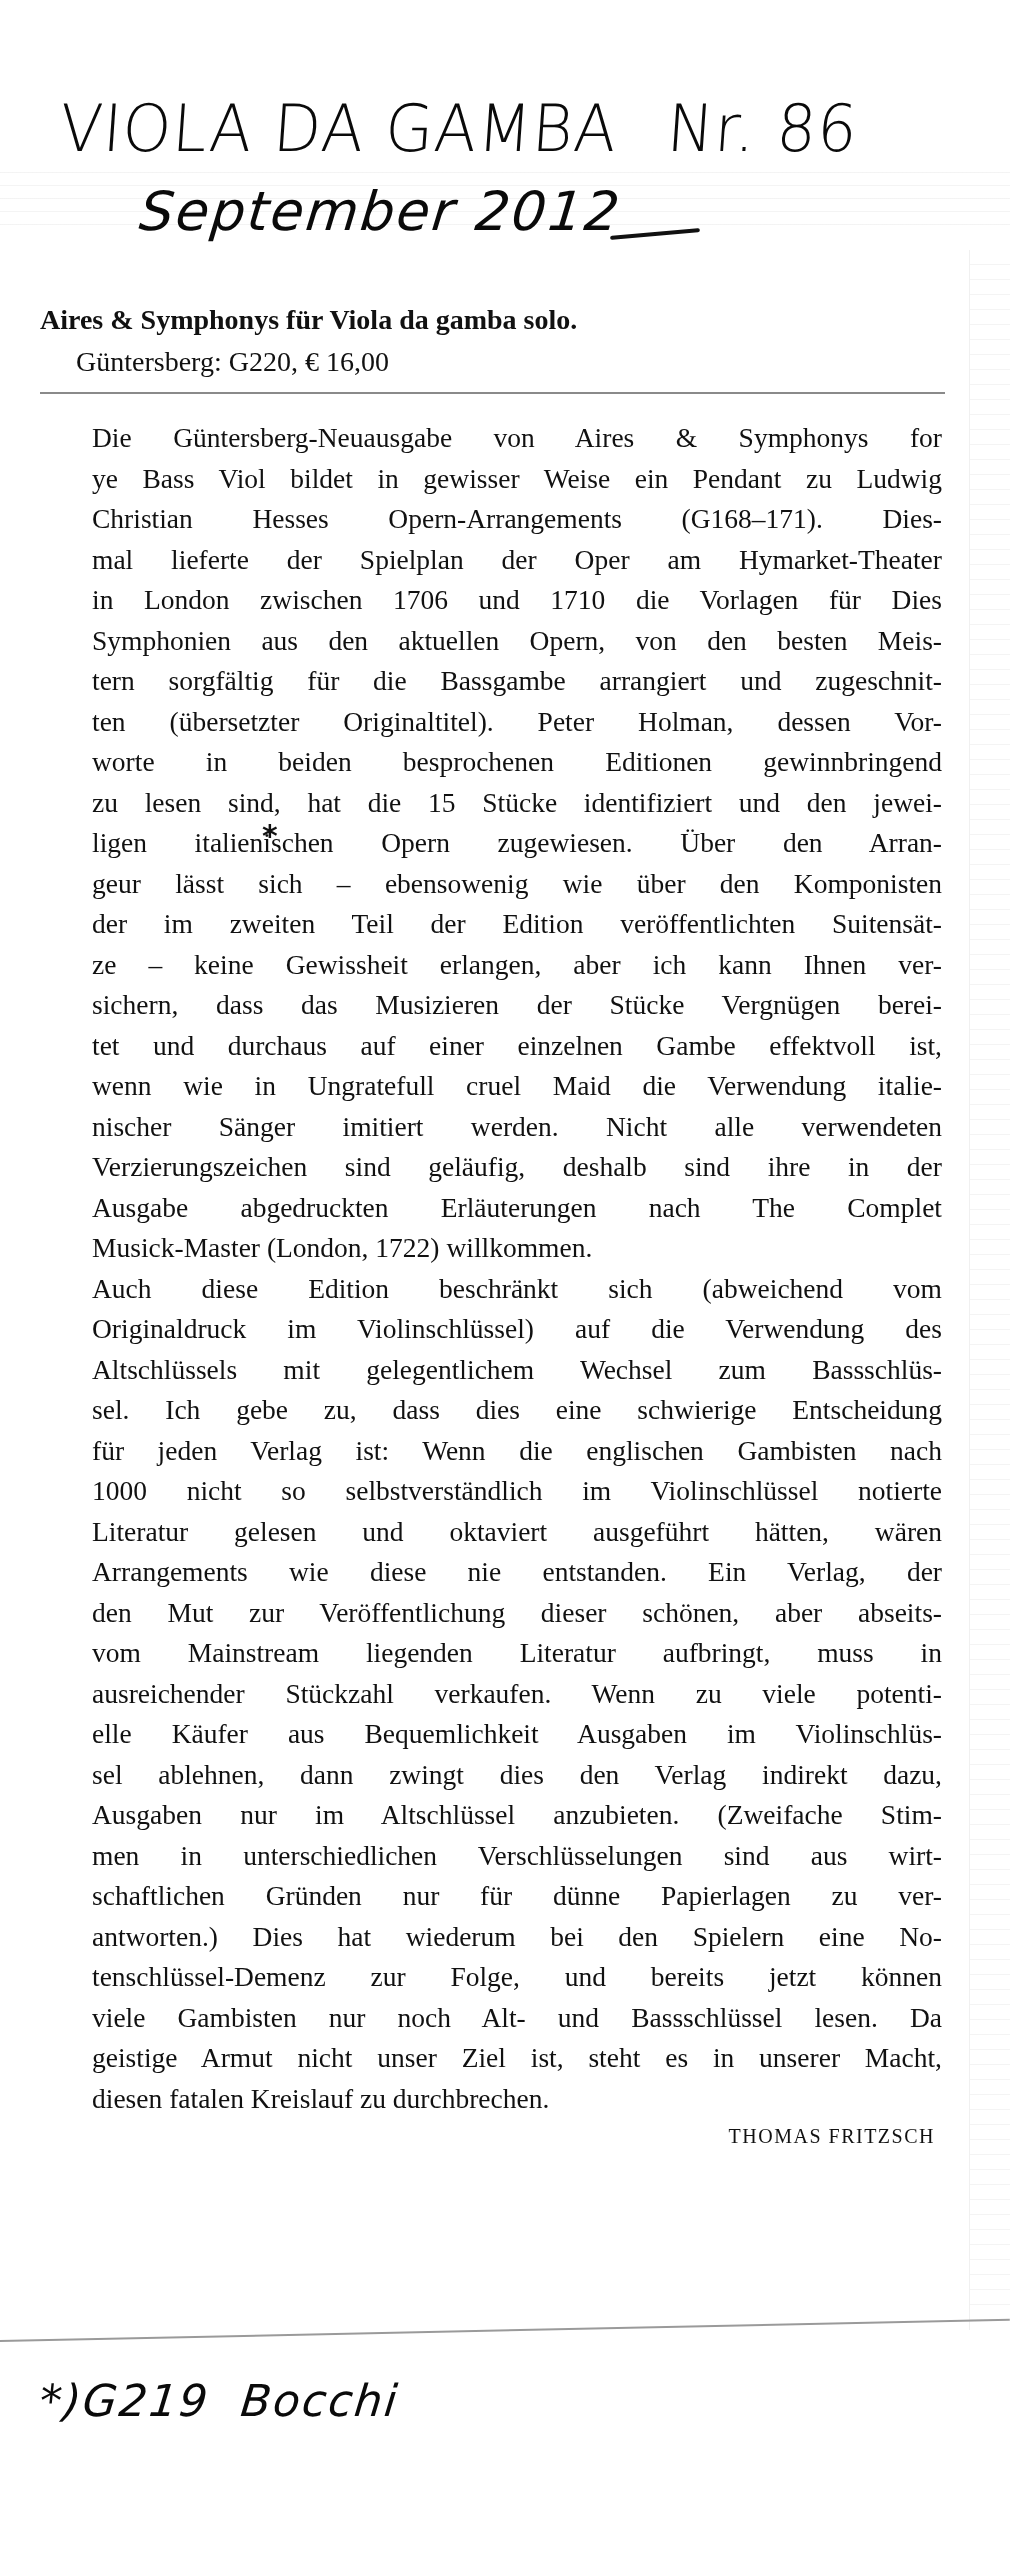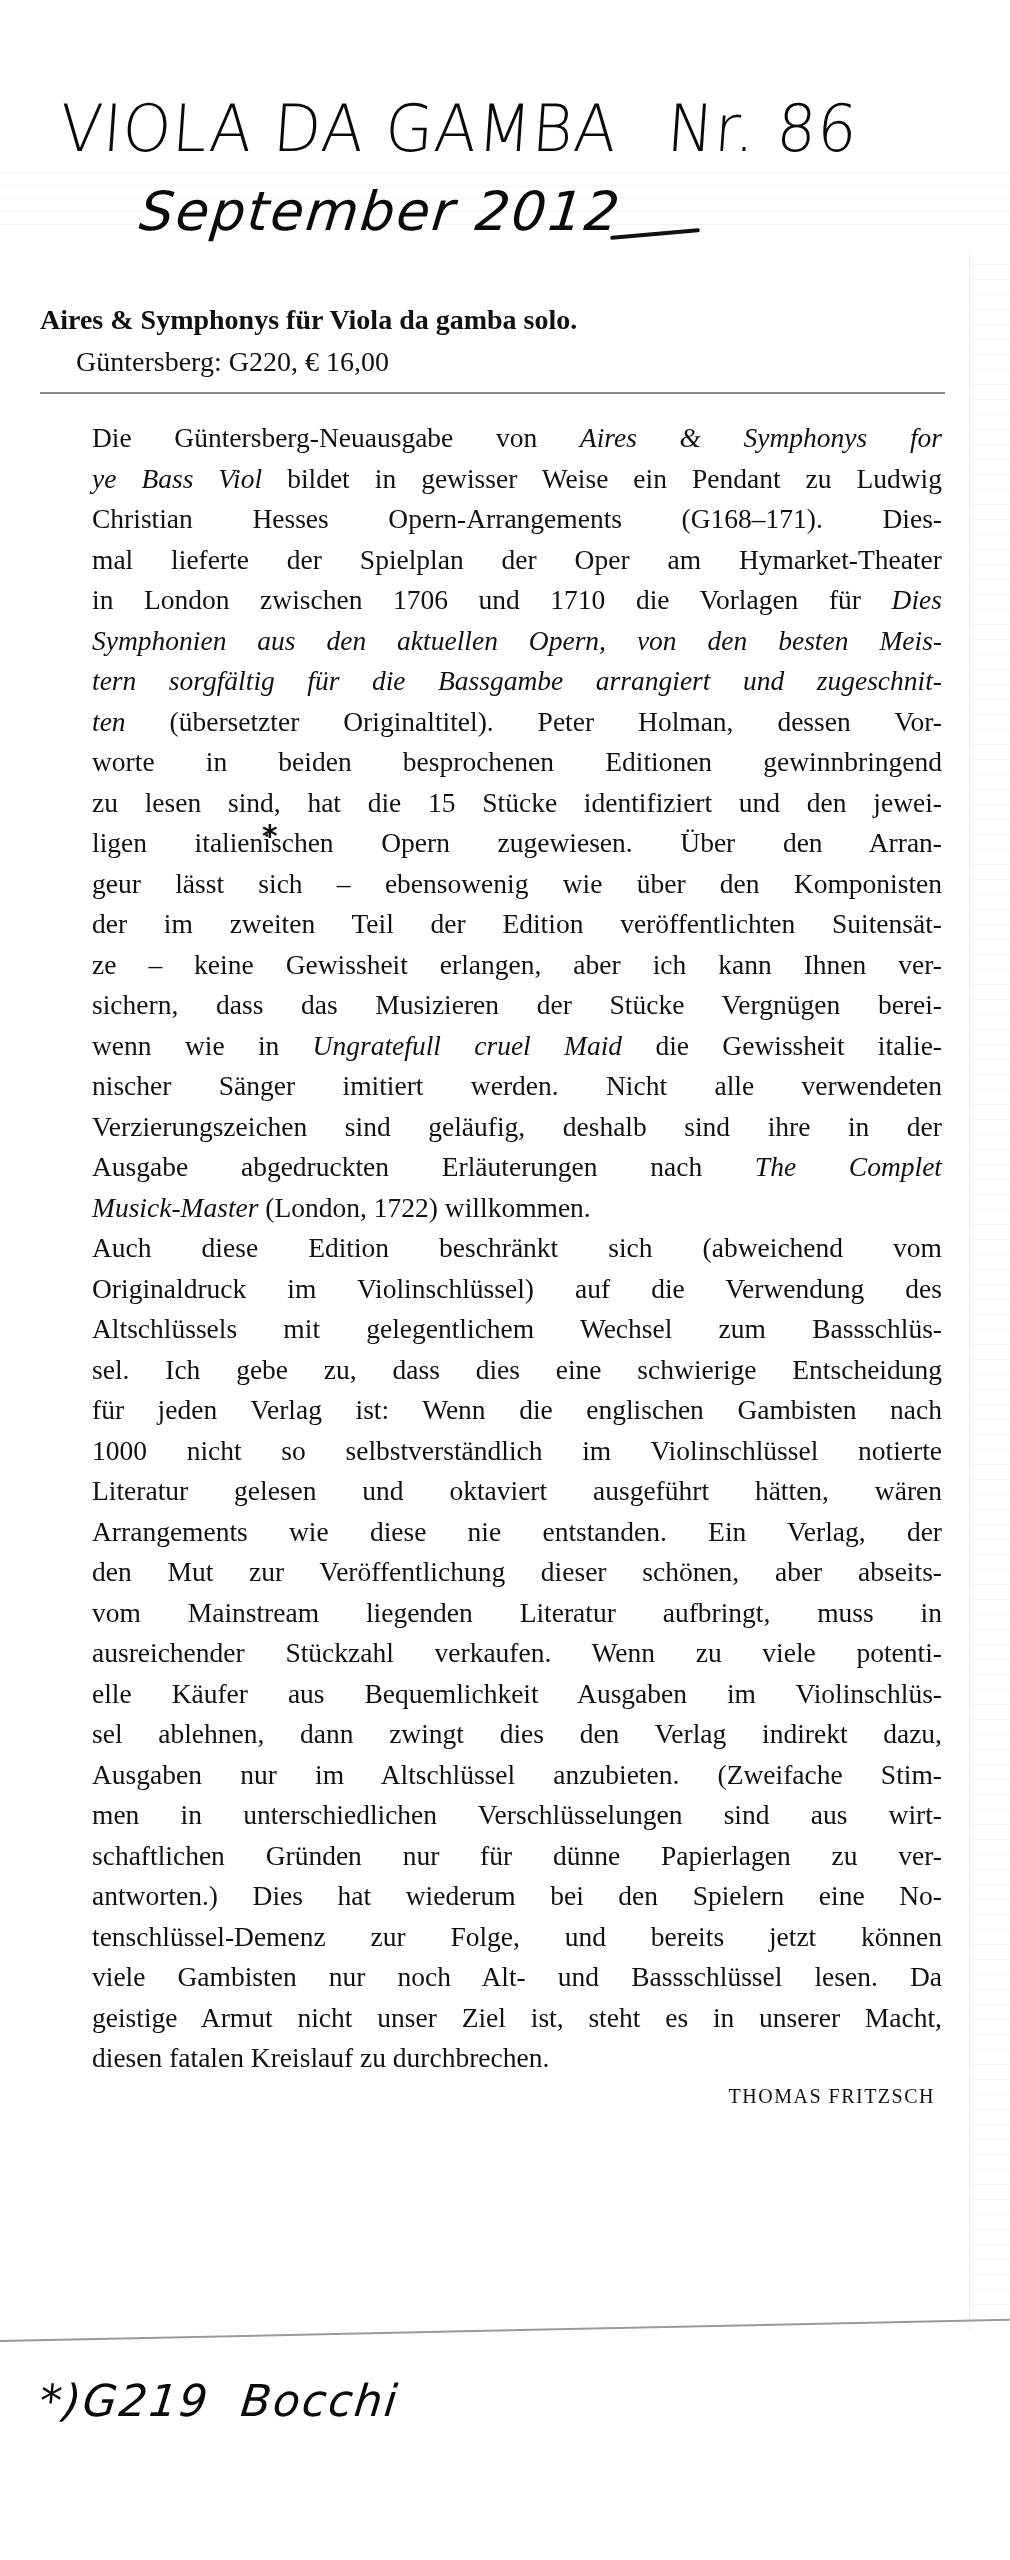--- a/index.html
+++ b/index.html
@@ -89,21 +89,21 @@
       text-align: justify;
       hyphens: manual;
     }
     .body-text p {
       margin: 0;
       text-indent: 30px;
     }
     .body-text p + p { margin-top: 0; }
     .line { display: block; text-align: justify; text-align-last: justify; white-space: nowrap; }
     .line.last { text-align-last: left; }
-    .it { font-style: italic; }
+    .it { }
     .signature {
       text-align: right;
       font-size: 20px;
       letter-spacing: 1.5px;
       margin-top: 6px;
       padding-right: 10px;
     }
     .asterisk-mark {
       position: absolute;
       font-family: "DejaVu Sans", sans-serif;
@@ -156,21 +156,22 @@
         <span class="line"><span class="it">Symphonien aus den aktuellen Opern, von den besten Meis-</span></span>
         <span class="line"><span class="it">tern sorgfältig für die Bassgambe arrangiert und zugeschnit-</span></span>
         <span class="line"><span class="it">ten</span><span> (übersetzter Originaltitel). Peter Holman, dessen Vor-</span></span>
         <span class="line"><span>worte in beiden besprochenen Editionen gewinnbringend</span></span>
         <span class="line"><span>zu lesen sind, hat die 15 Stücke identifiziert und den jewei-</span></span>
         <span class="line"><span>ligen italienischen Opern zugewiesen. Über den Arran-</span></span>
         <span class="line"><span>geur lässt sich – ebensowenig wie über den Komponisten</span></span>
         <span class="line"><span>der im zweiten Teil der Edition veröffentlichten Suitensät-</span></span>
         <span class="line"><span>ze – keine Gewissheit erlangen, aber ich kann Ihnen ver-</span></span>
         <span class="line"><span>sichern, dass das Musizieren der Stücke Vergnügen berei-</span></span>
-        <span class="line"><span>wenn wie in </span><span class="it">Ungratefull cruel Maid</span><span> die Gewissheit italie-</span></span>
+        <span class="line"><span>tet und durchaus auf einer einzelnen Gambe effektvoll ist,</span></span>
+        <span class="line"><span>wenn wie in </span><span class="it">Ungratefull cruel Maid</span><span> die Verwendung italie-</span></span>
         <span class="line"><span>nischer Sänger imitiert werden. Nicht alle verwendeten</span></span>
         <span class="line"><span>Verzierungszeichen sind geläufig, deshalb sind ihre in der</span></span>
         <span class="line"><span>Ausgabe abgedruckten Erläuterungen nach </span><span class="it">The Complet</span></span>
         <span class="line last"><span class="it">Musick-Master</span><span> (London, 1722) willkommen.</span></span>
       </p>
       <p>
         <span class="line" style="text-indent: 30px;"><span>Auch diese Edition beschränkt sich (abweichend vom</span></span>
         <span class="line"><span>Originaldruck im Violinschlüssel) auf die Verwendung des</span></span>
         <span class="line"><span>Altschlüssels mit gelegentlichem Wechsel zum Bassschlüs-</span></span>
         <span class="line"><span>sel. Ich gebe zu, dass dies eine schwierige Entscheidung</span></span>

